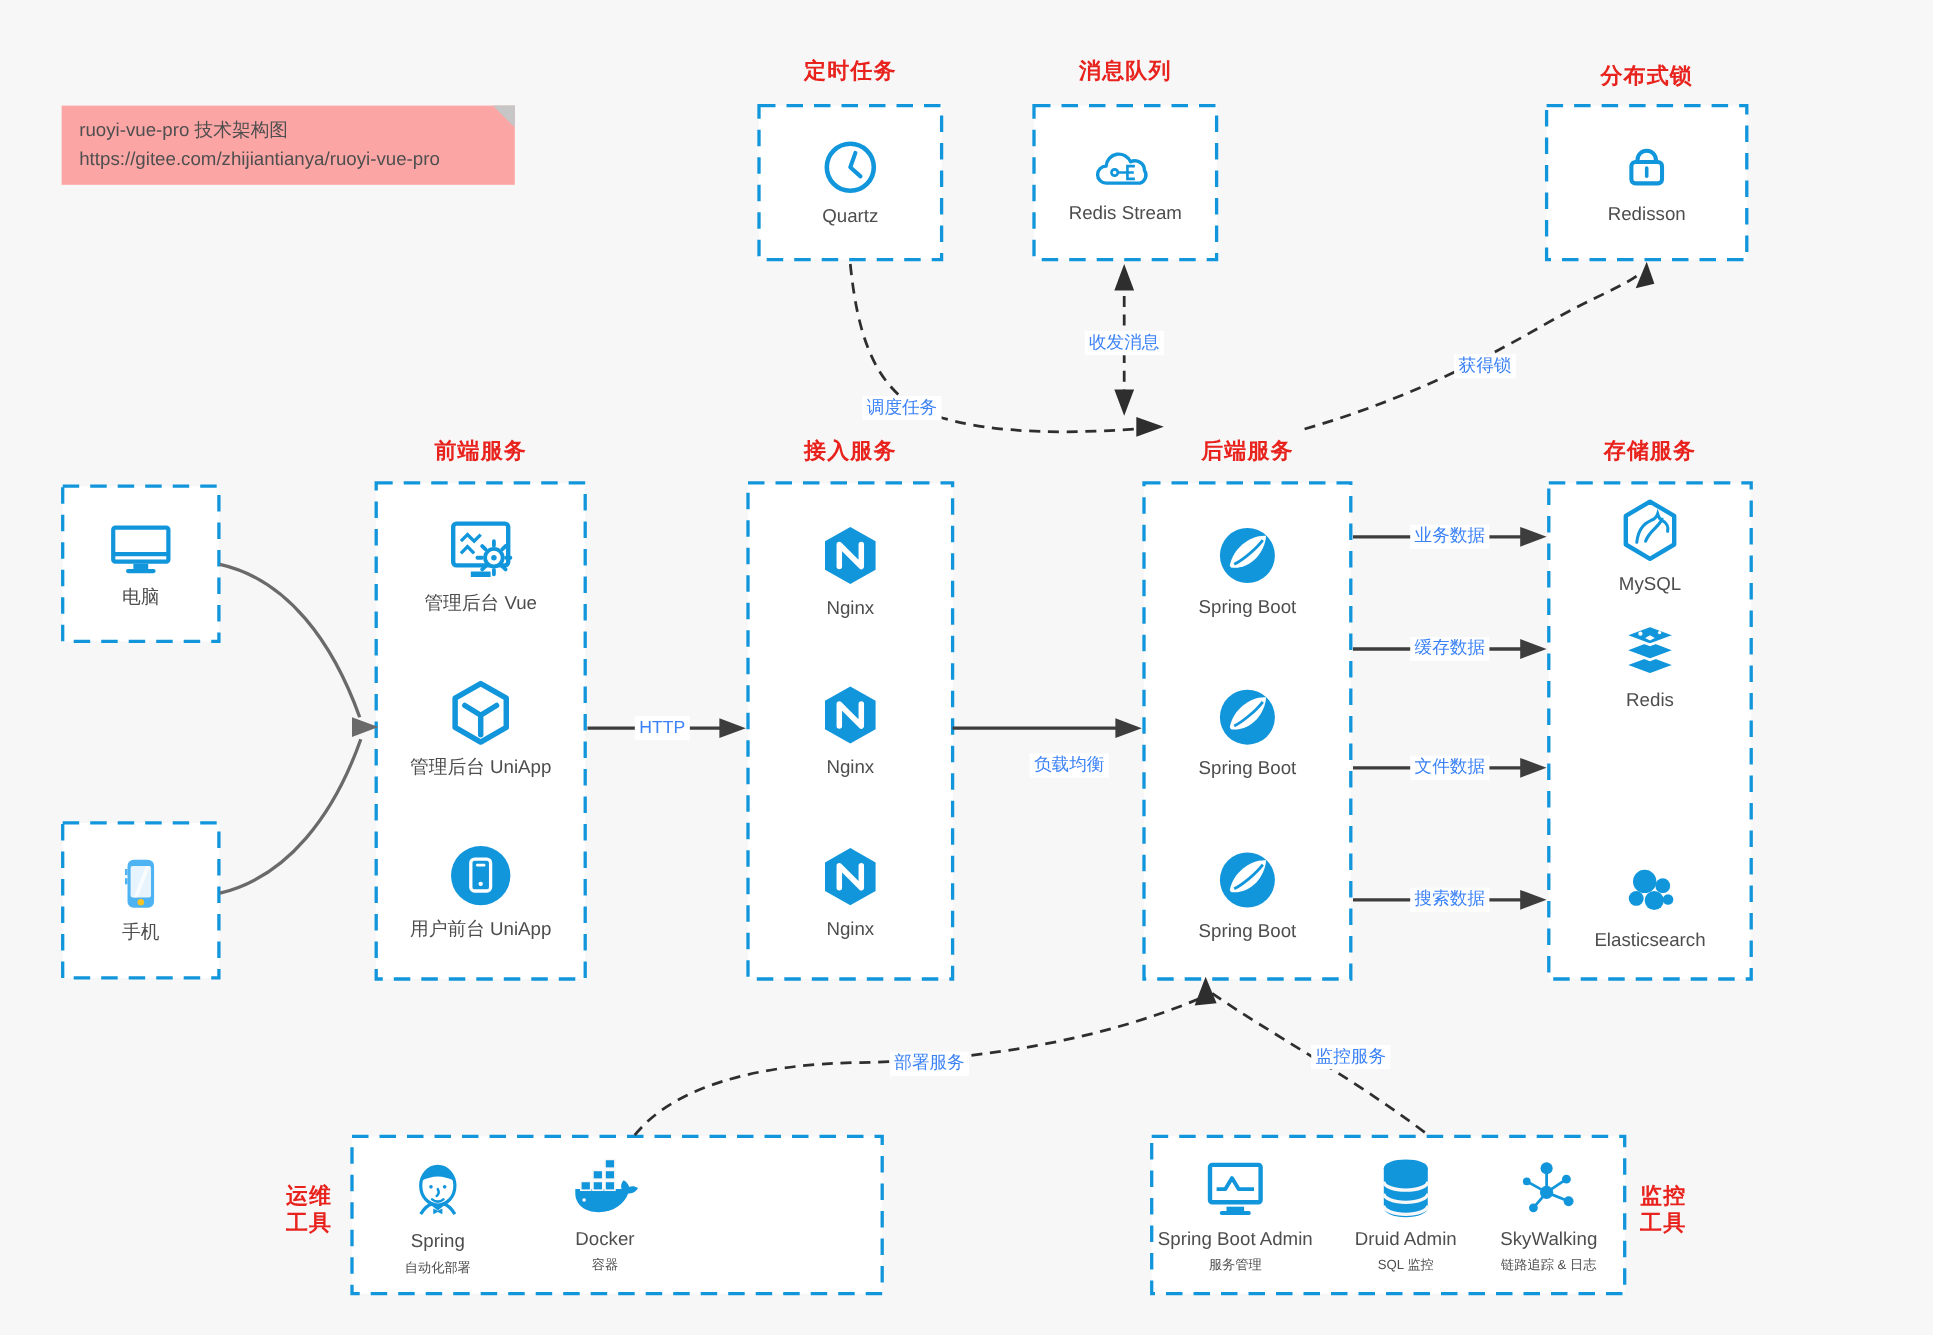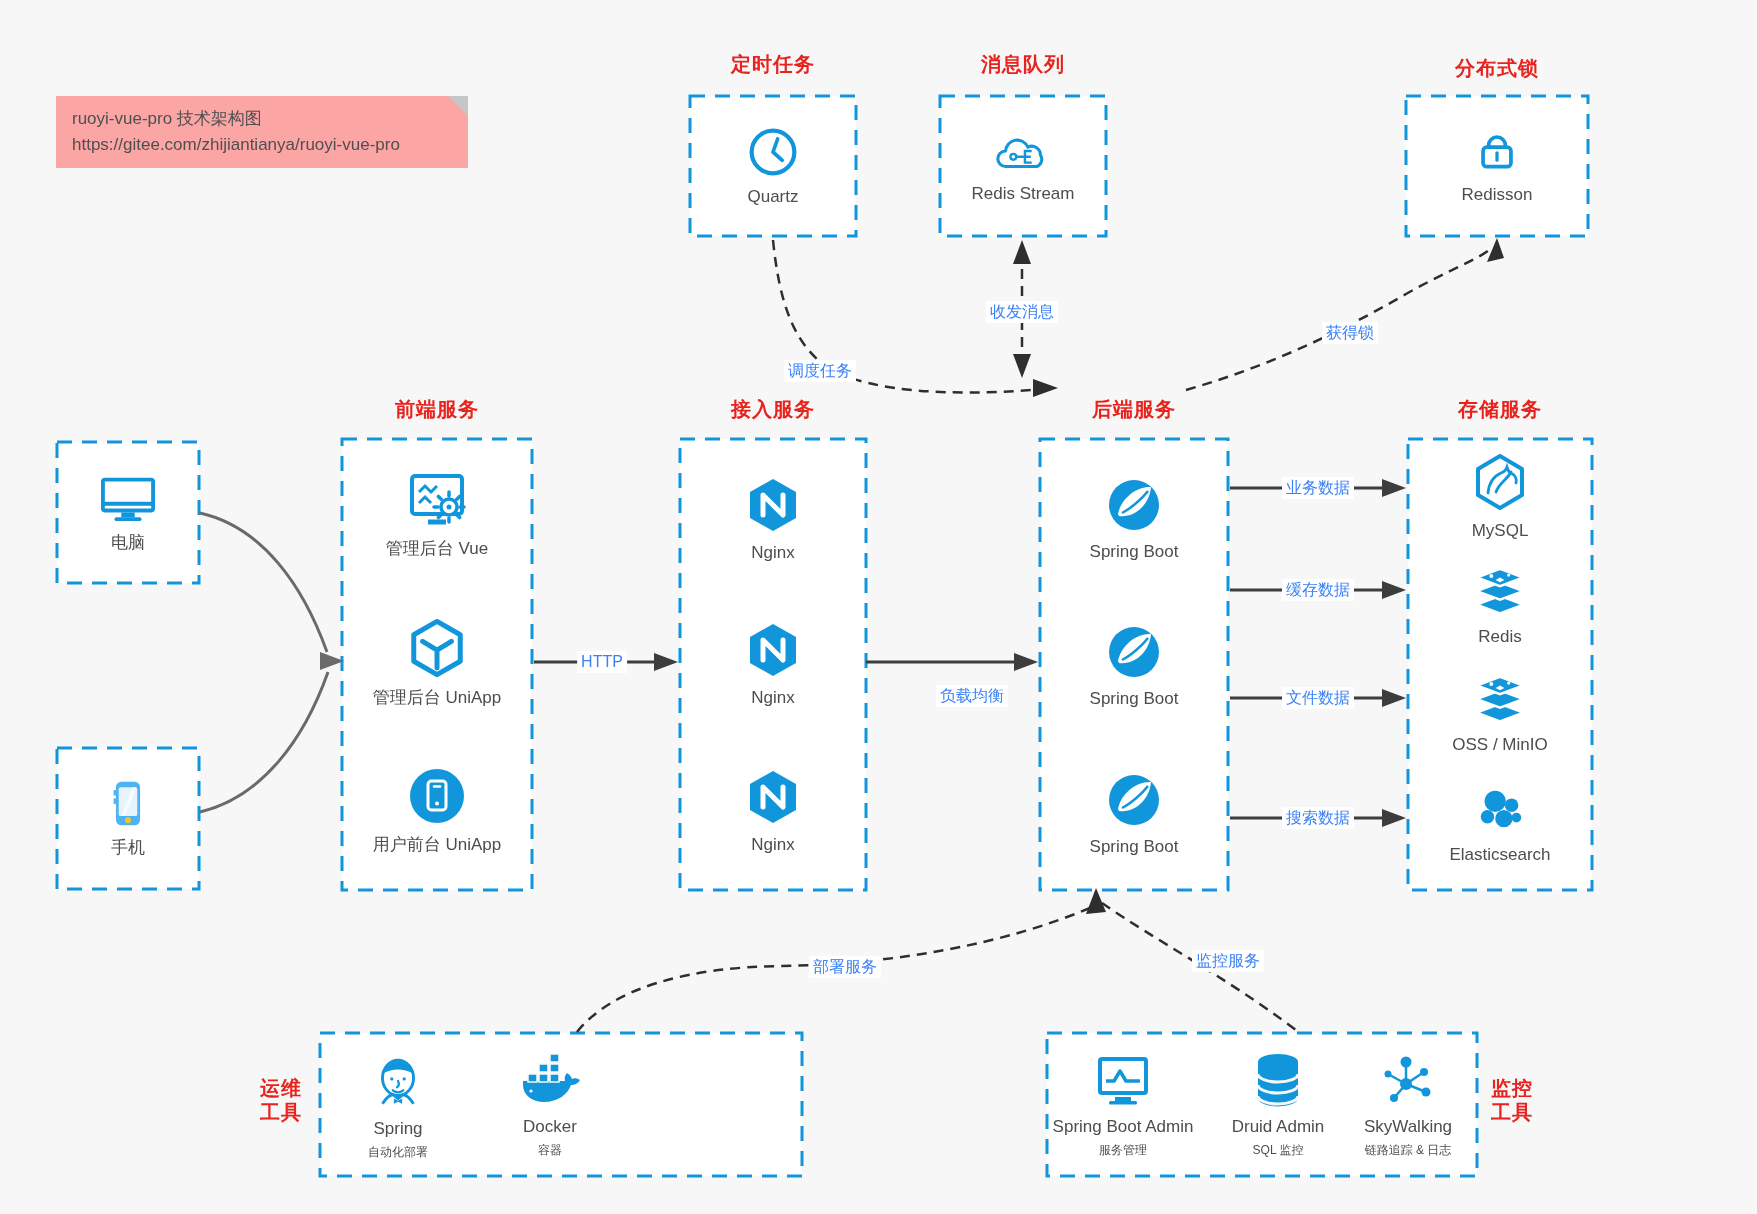--- a/index.html
+++ b/index.html
@@ -253,31 +253,20 @@
       <polygon points="30,30 54,39 30,48 6,39" fill="currentColor" stroke="#ffffff" stroke-width="2.5"></polygon>
       <polygon points="30,16 54,25 30,34 6,25" fill="currentColor" stroke="#ffffff" stroke-width="2.5"></polygon>
       <polygon points="30,2 54,11 30,20 6,11" fill="currentColor" stroke="#ffffff" stroke-width="2.5"></polygon>
       <circle cx="21" cy="9.5" r="2" fill="#ffffff"></circle>
       <circle cx="39" cy="8.5" r="1.6" fill="#ffffff"></circle>
       <polygon points="30,11 34.5,13.5 30,16 25.5,13.5" fill="#ffffff"></polygon>
     </svg>
     <div class="ilabel">Redis</div>
   </div>
 
-  <div class="node" style="left:1410px; top:674px; width:180px;">
-    <svg class="icon" width="58" height="52" viewBox="0 0 60 52">
-      <polygon points="30,30 54,39 30,48 6,39" fill="currentColor" stroke="#ffffff" stroke-width="2.5"></polygon>
-      <polygon points="30,16 54,25 30,34 6,25" fill="currentColor" stroke="#ffffff" stroke-width="2.5"></polygon>
-      <polygon points="30,2 54,11 30,20 6,11" fill="currentColor" stroke="#ffffff" stroke-width="2.5"></polygon>
-      <circle cx="21" cy="9.5" r="2" fill="#ffffff"></circle>
-      <circle cx="39" cy="8.5" r="1.6" fill="#ffffff"></circle>
-      <polygon points="30,11 34.5,13.5 30,16 25.5,13.5" fill="#ffffff"></polygon>
-    </svg>
-    <div class="ilabel">OSS / MinIO</div>
-  </div>
 
   <div class="node" style="left:1410px; top:782px; width:180px;">
     <svg class="icon" width="54" height="54" viewBox="0 0 56 56">
       <circle cx="23" cy="20" r="11" fill="currentColor"></circle>
       <circle cx="40" cy="24" r="7" fill="currentColor"></circle>
       <circle cx="15" cy="36" r="7" fill="currentColor"></circle>
       <circle cx="32" cy="38" r="9" fill="currentColor"></circle>
       <circle cx="45" cy="37" r="5" fill="currentColor"></circle>
     </svg>
     <div class="ilabel">Elasticsearch</div>

